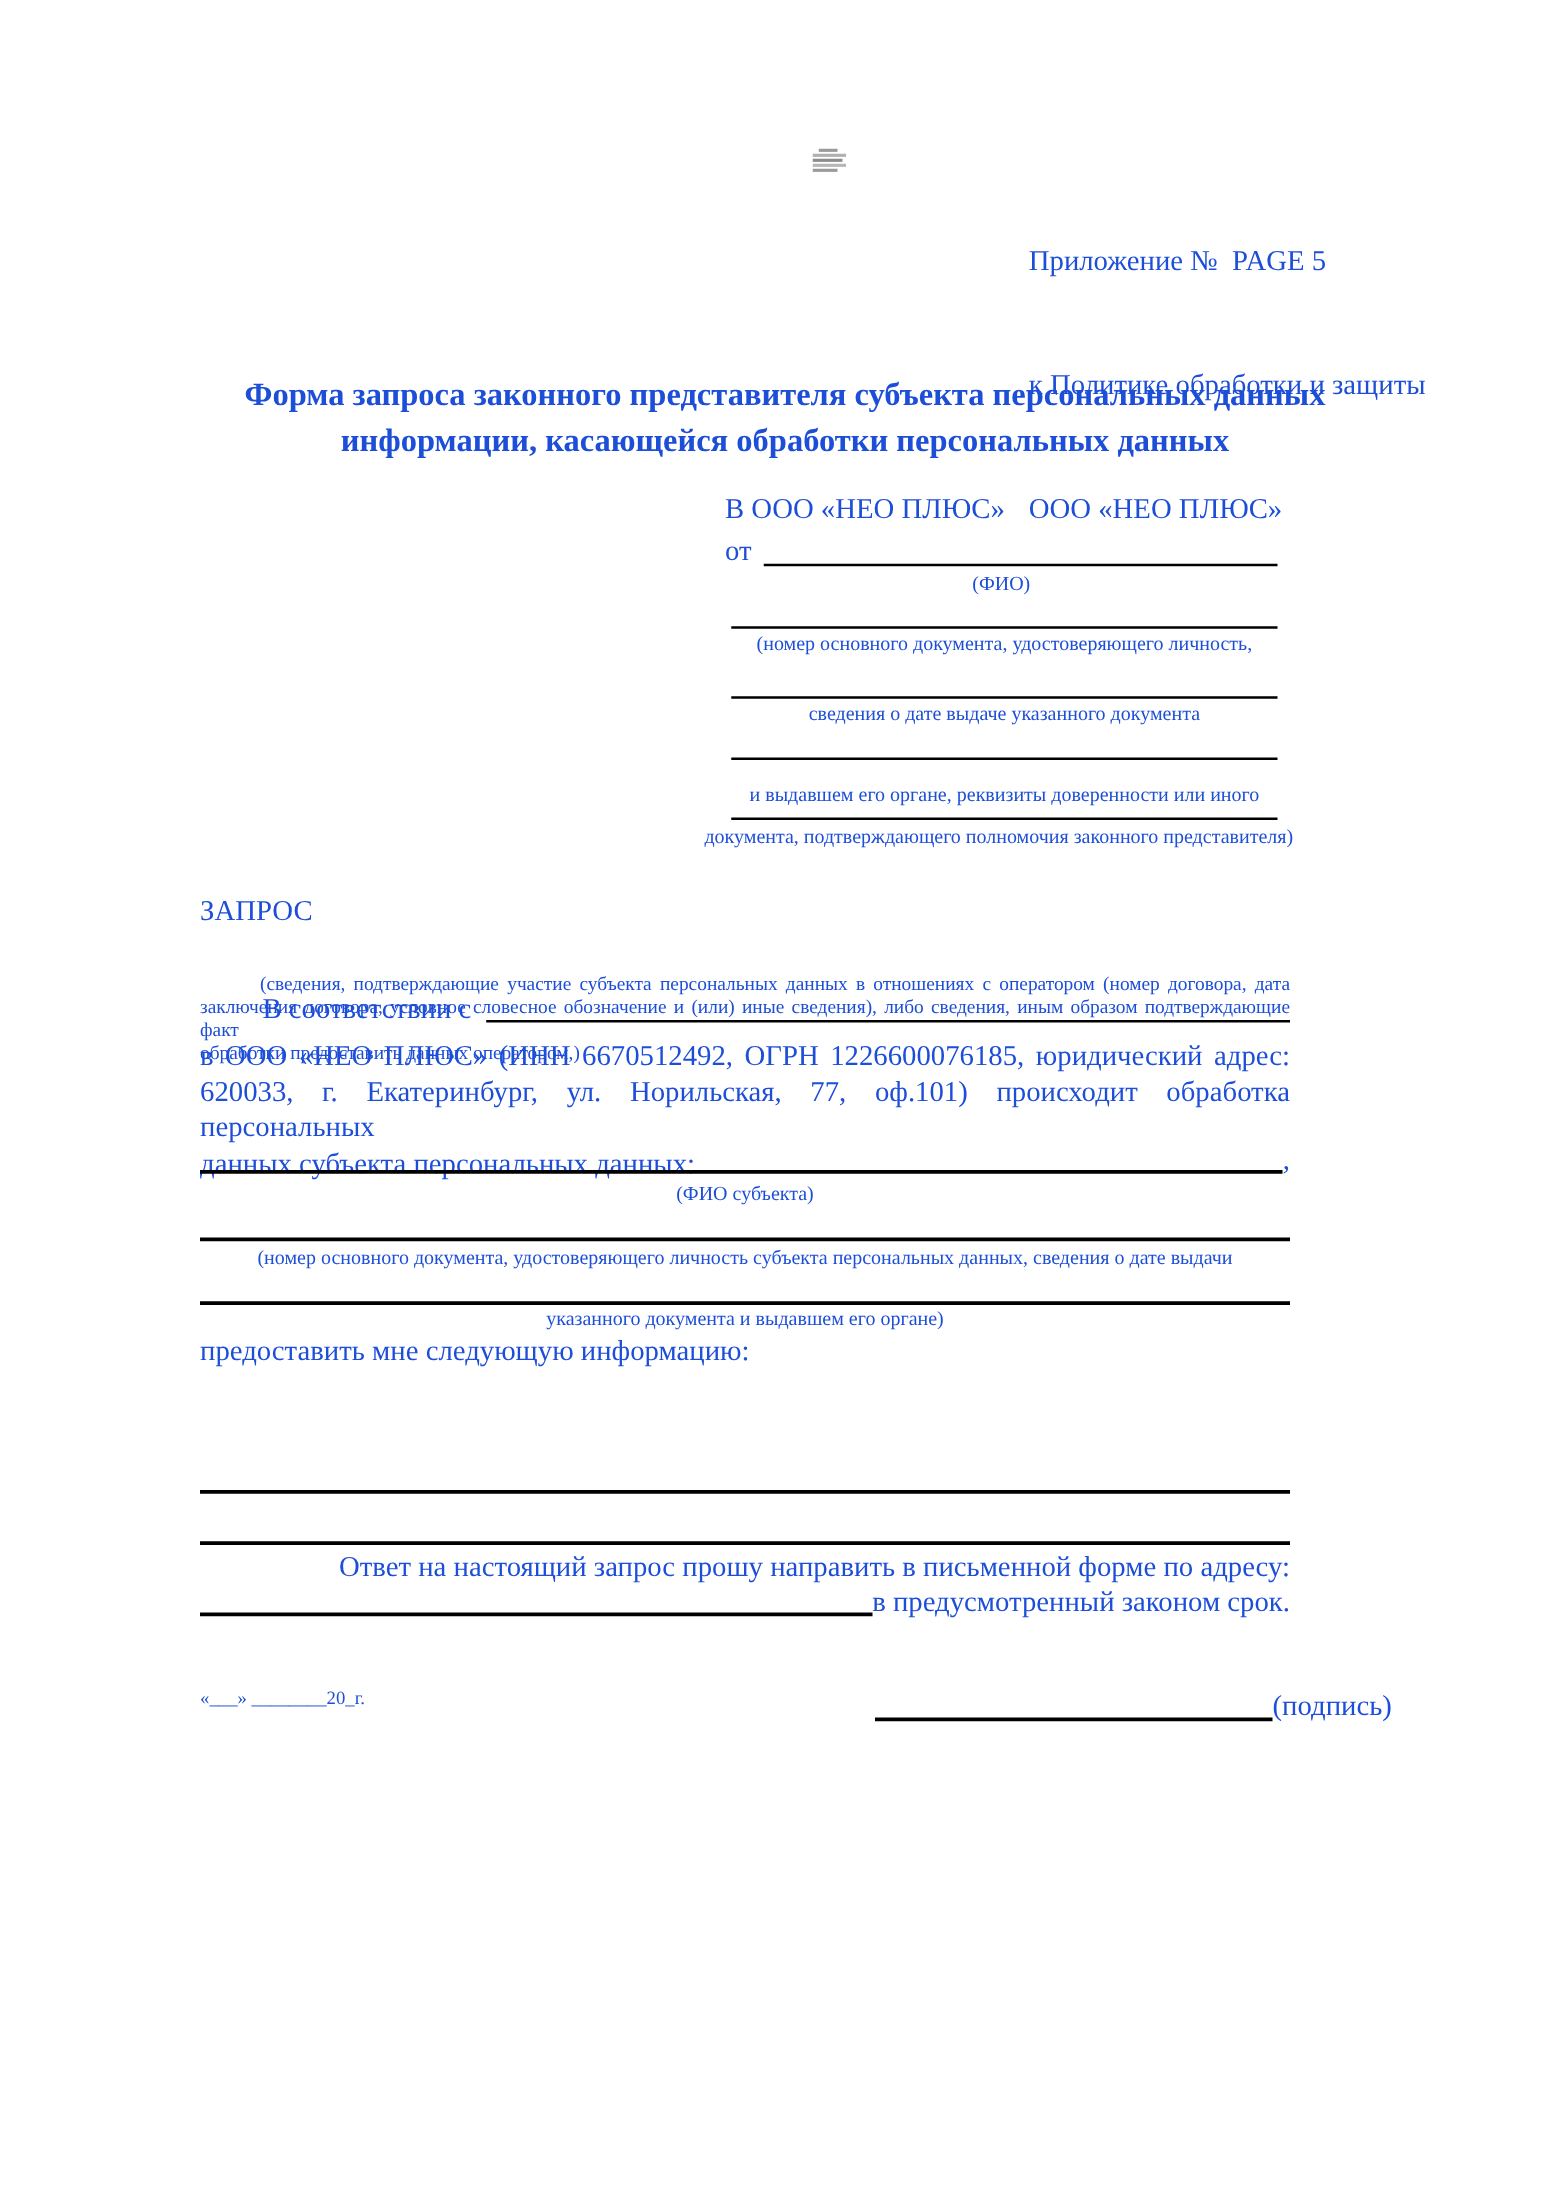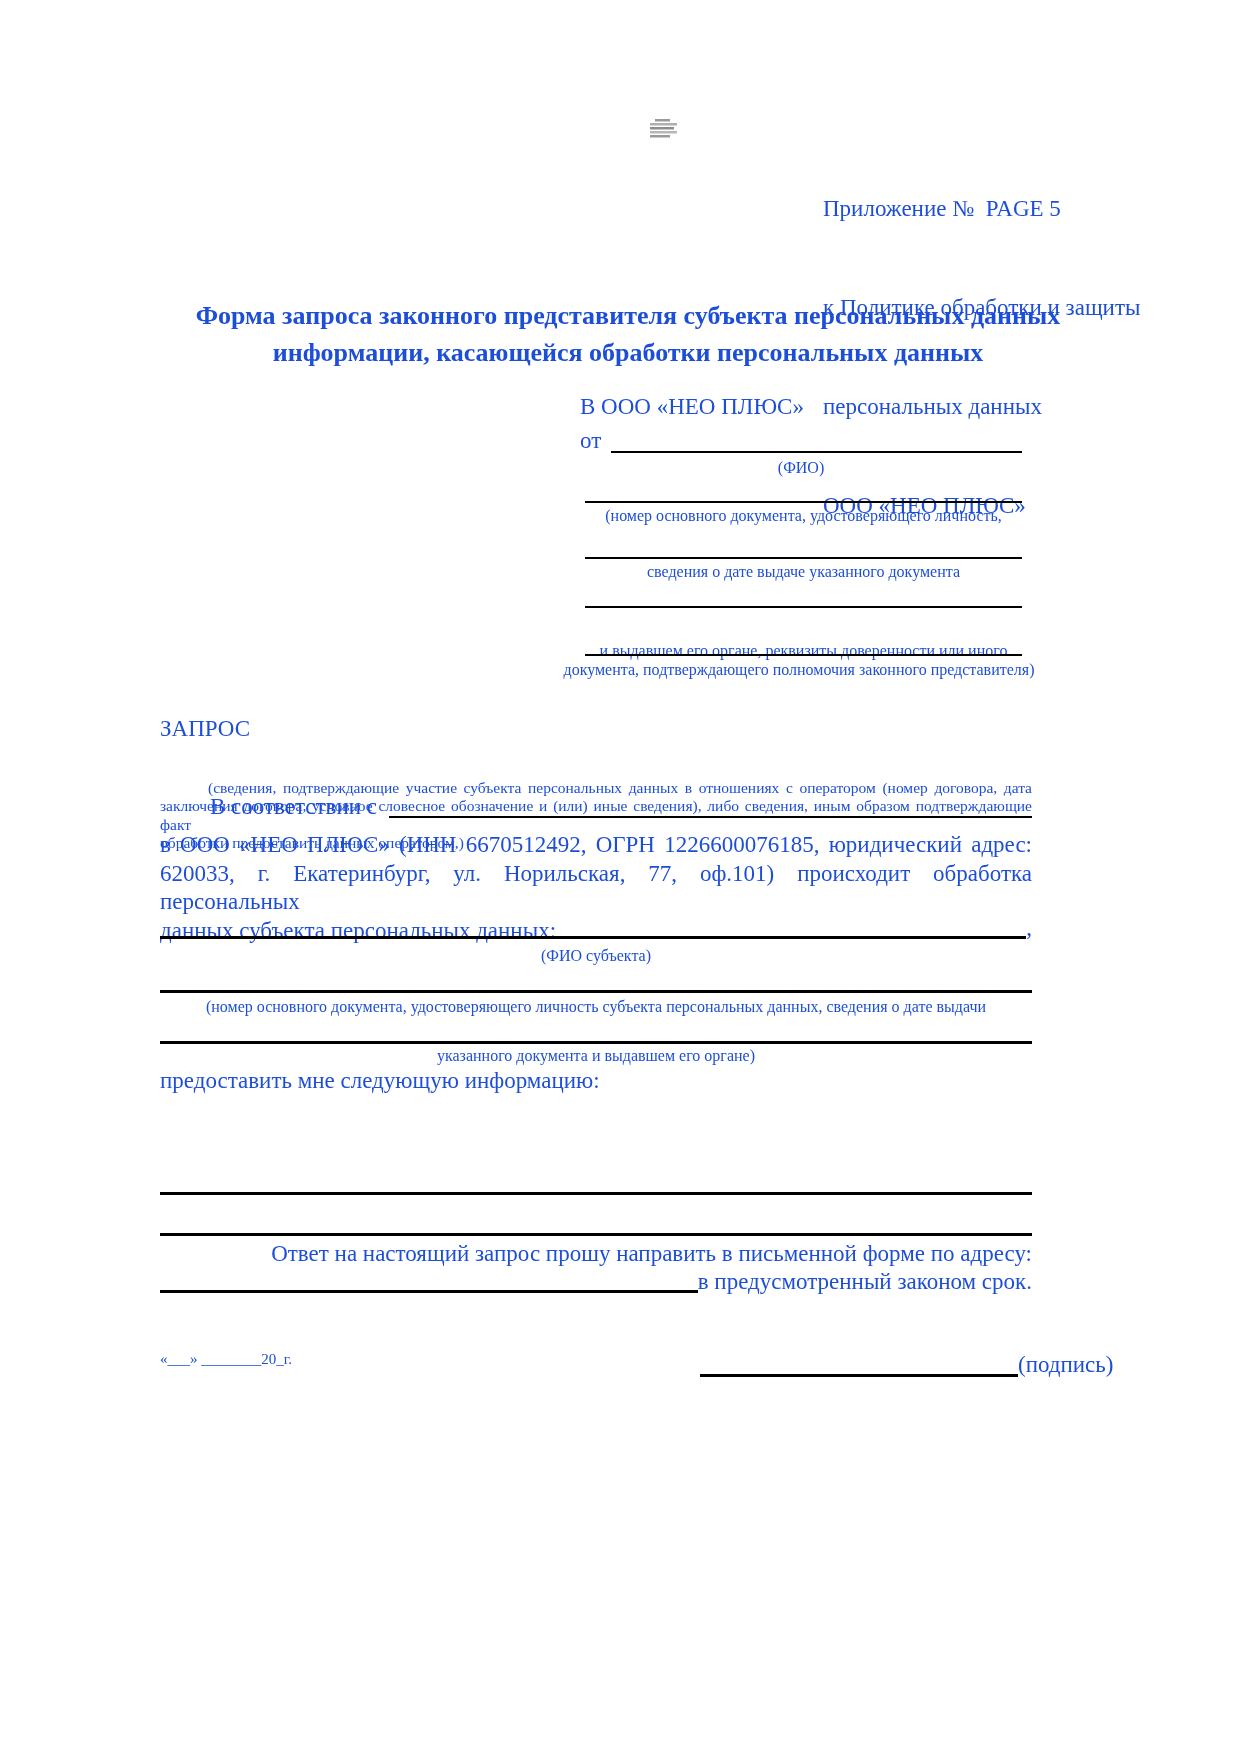--- a/index.html
+++ b/index.html
@@ -27,21 +27,21 @@
   .from-label{align-self:flex-end;padding-right:10px;line-height:24px;}
   .flex-fill{flex:1;border-bottom:2px solid #000;}
   .caption{font-size:16px;text-align:center;line-height:19px;}
   .a-line{height:23px;border-bottom:2px solid #000;}
   .cap-fio{left:580px;top:458px;width:442px;}
   .a-line2{left:585px;top:478px;width:437px;}
   .a-cap2{left:585px;top:506px;width:437px;}
   .a-line3{left:585px;top:534px;width:437px;}
   .a-cap3{left:585px;top:562px;width:437px;}
   .a-line4{left:585px;top:583px;width:437px;}
-  .a-cap4{left:585px;top:641px;width:437px;}
+  .a-cap4{left:585px;top:627px;width:437px;}
   .a-line5{left:585px;top:631px;width:437px;}
   .a-cap5{left:560px;top:660px;width:478px;}
 
   
   .zapros{left:160px;top:716px;width:872px;font-size:23px;}
   .intro-row{left:160px;top:748px;width:872px;display:flex;align-items:stretch;height:25px;font-size:23px;margin-top:45px;}
   .intro-label{align-self:flex-end;padding-left:50px;padding-right:12px;line-height:23px;}
   .fine-print{left:160px;top:779px;width:872px;font-size:15.5px;line-height:18.4px;}
   .jl{text-align:justify;text-align-last:justify;}
   .fp1{text-indent:48px;}
@@ -80,21 +80,20 @@
       <rect x="0" y="5" width="27" height="2.5" fill="#b0b0b0"></rect>
       <rect x="0" y="9" width="24" height="2.5" fill="#8d8d8d"></rect>
       <rect x="0" y="13" width="27" height="2.5" fill="#b7b7b7"></rect>
       <rect x="0" y="17" width="20" height="2.5" fill="#9a9a9a"></rect>
     </svg>
   </div>
 
   <div class="abs hdr-block">
     <div>Приложение №  PAGE 5</div>
     <div>к Политике обработки и защиты</div>
-    <div>персональных данных</div>
     <div>ООО «НЕО ПЛЮС»</div>
   </div>
 
   <div class="abs doc-title">
     <div>Форма запроса законного представителя субъекта персональных данных</div>
     <div>информации, касающейся обработки персональных данных</div>
   </div>
 
   <div class="abs to-line">В ООО «НЕО ПЛЮС»</div>
 

